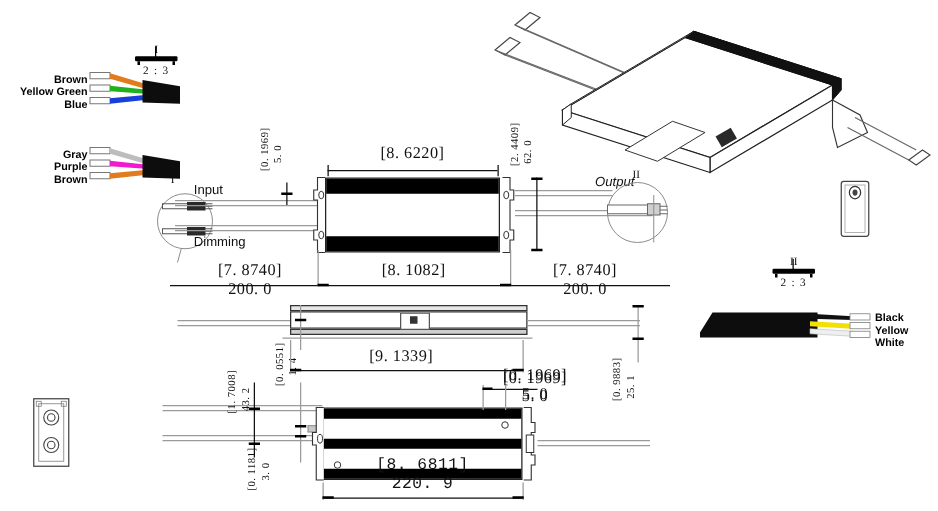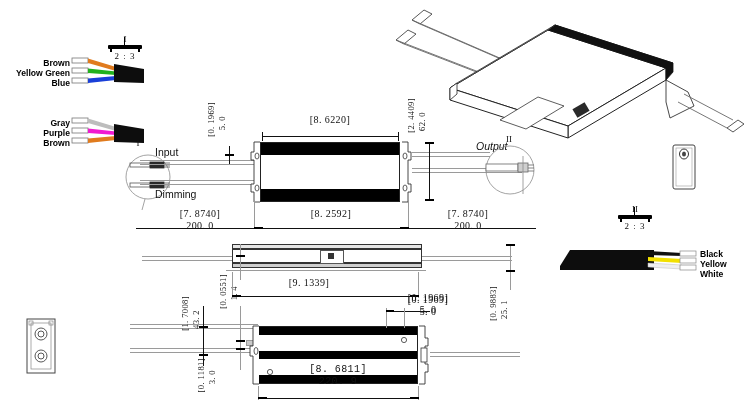--- a/index.html
+++ b/index.html
@@ -1,19 +1,19 @@
 <!DOCTYPE html>
 <html><head>
 <meta charset="utf-8">
 <style>
   html,body{margin:0;padding:0;background:#fff;}
   body{width:750px;height:409px;position:relative;overflow:hidden;
        font-family:"Liberation Serif",serif;color:#000;}
   .abs{position:absolute;}
-  .dim{font-family:"Liberation Serif",serif;font-size:10px;color:#111;
+  .dim{font-family:"Liberation Serif",serif;font-size:13px;color:#111;
        letter-spacing:.4px;white-space:nowrap;line-height:1.18;text-align:center;}
   .dim .br{display:block;}
   .vdim{writing-mode:vertical-rl;transform:rotate(180deg);
         font-family:"Liberation Serif",serif;font-size:8.5px;letter-spacing:.4px;
         white-space:nowrap;color:#111;}
   .wlabel{font-family:"Liberation Sans",sans-serif;font-size:8.6px;font-weight:bold;
           color:#000;text-align:right;white-space:nowrap;line-height:10.5px;}
   .wlabel.l{text-align:left;}
   .callout{font-family:"Liberation Sans",sans-serif;font-size:10.5px;color:#111;
            white-space:nowrap;}
@@ -153,21 +153,21 @@
   <div class="abs vline" style="left:23px;top:44px;height:58px;"></div>
   <div class="abs blk" style="left:19px;top:44px;width:9px;height:1.6px;"></div>
   <div class="abs blk" style="left:19px;top:101px;width:9px;height:1.6px;"></div>
 </div>
 
 <div class="abs dim" style="left:140px;top:208px;width:120px;">
   <span class="br">[7. 8740]</span>
   <span class="br">200. 0</span>
 </div>
 <div class="abs dim" style="left:262px;top:208px;width:138px;">
-  <span class="br">[8. 2592]</span>
+  <span class="br">[8. 1082]</span>
 </div>
 <div class="abs dim" style="left:404px;top:208px;width:128px;">
   <span class="br">[7. 8740]</span>
   <span class="br">200. 0</span>
 </div>
 <div class="abs hline" style="left:136px;top:228px;width:400px;"></div>
 <div class="abs vline" style="left:254px;top:200px;height:29px;background:#9a9a9a;"></div>
 <div class="abs vline" style="left:408px;top:200px;height:29px;background:#9a9a9a;"></div>
 <div class="abs blk" style="left:254px;top:227px;width:9px;height:1.6px;"></div>
 <div class="abs blk" style="left:400px;top:227px;width:9px;height:1.6px;"></div>
@@ -185,21 +185,21 @@
 <div class="abs gline" style="left:422px;top:260px;width:90px;"></div>
 <div class="abs gline" style="left:226px;top:270px;width:200px;"></div>
 
 <div class="abs" style="left:218px;top:274px;">
   <div class="vdim abs" style="left:0px;top:0px;">[0. 0551]</div>
   <div class="vdim abs" style="left:11px;top:12px;">1. 4</div>
 </div>
 <div class="abs vline" style="left:240px;top:244px;height:36px;background:#9a9a9a;"></div>
 <div class="abs blk" style="left:236px;top:255px;width:9px;height:1.6px;"></div>
 
-<div class="abs dim" style="left:224px;top:277px;width:170px;">
+<div class="abs dim" style="left:236px;top:277px;width:170px;">
   <span class="br">[9. 1339]</span>
 </div>
 <div class="abs hline" style="left:232px;top:296px;width:186px;"></div>
 <div class="abs vline" style="left:232px;top:272px;height:26px;background:#9a9a9a;"></div>
 <div class="abs vline" style="left:418px;top:272px;height:26px;background:#9a9a9a;"></div>
 <div class="abs blk" style="left:232px;top:295px;width:9px;height:1.6px;"></div>
 <div class="abs blk" style="left:410px;top:295px;width:9px;height:1.6px;"></div>
 
 <div class="abs" style="left:488px;top:286px;">
   <div class="vdim abs" style="left:0px;top:0px;">[0. 9883]</div>

